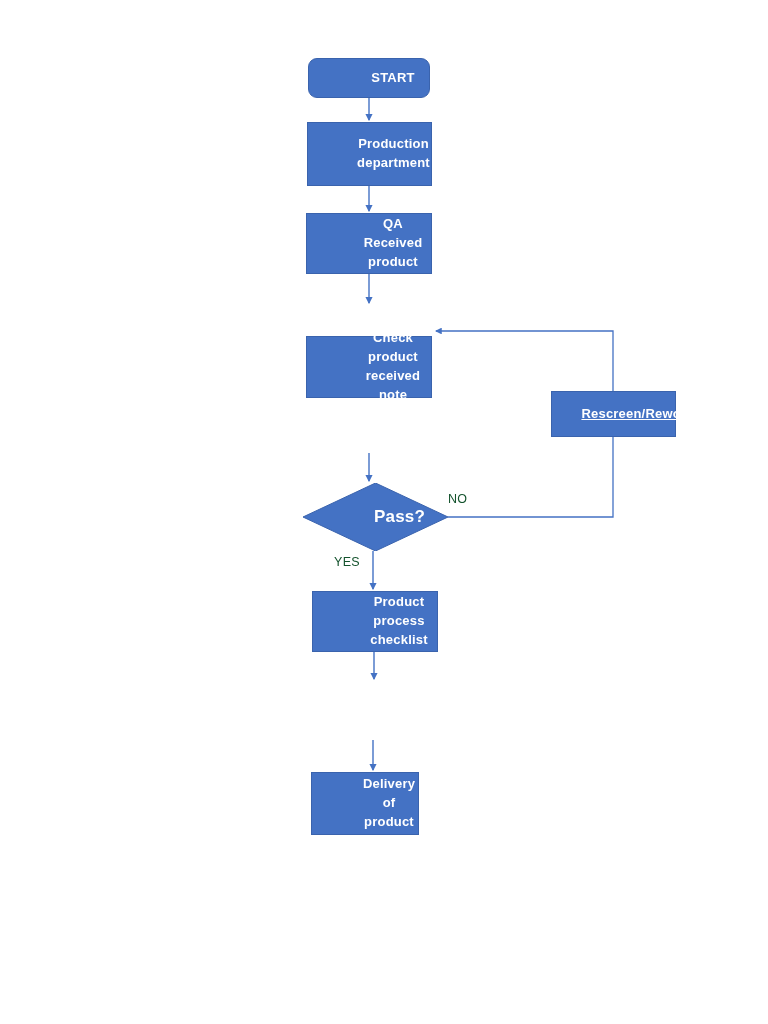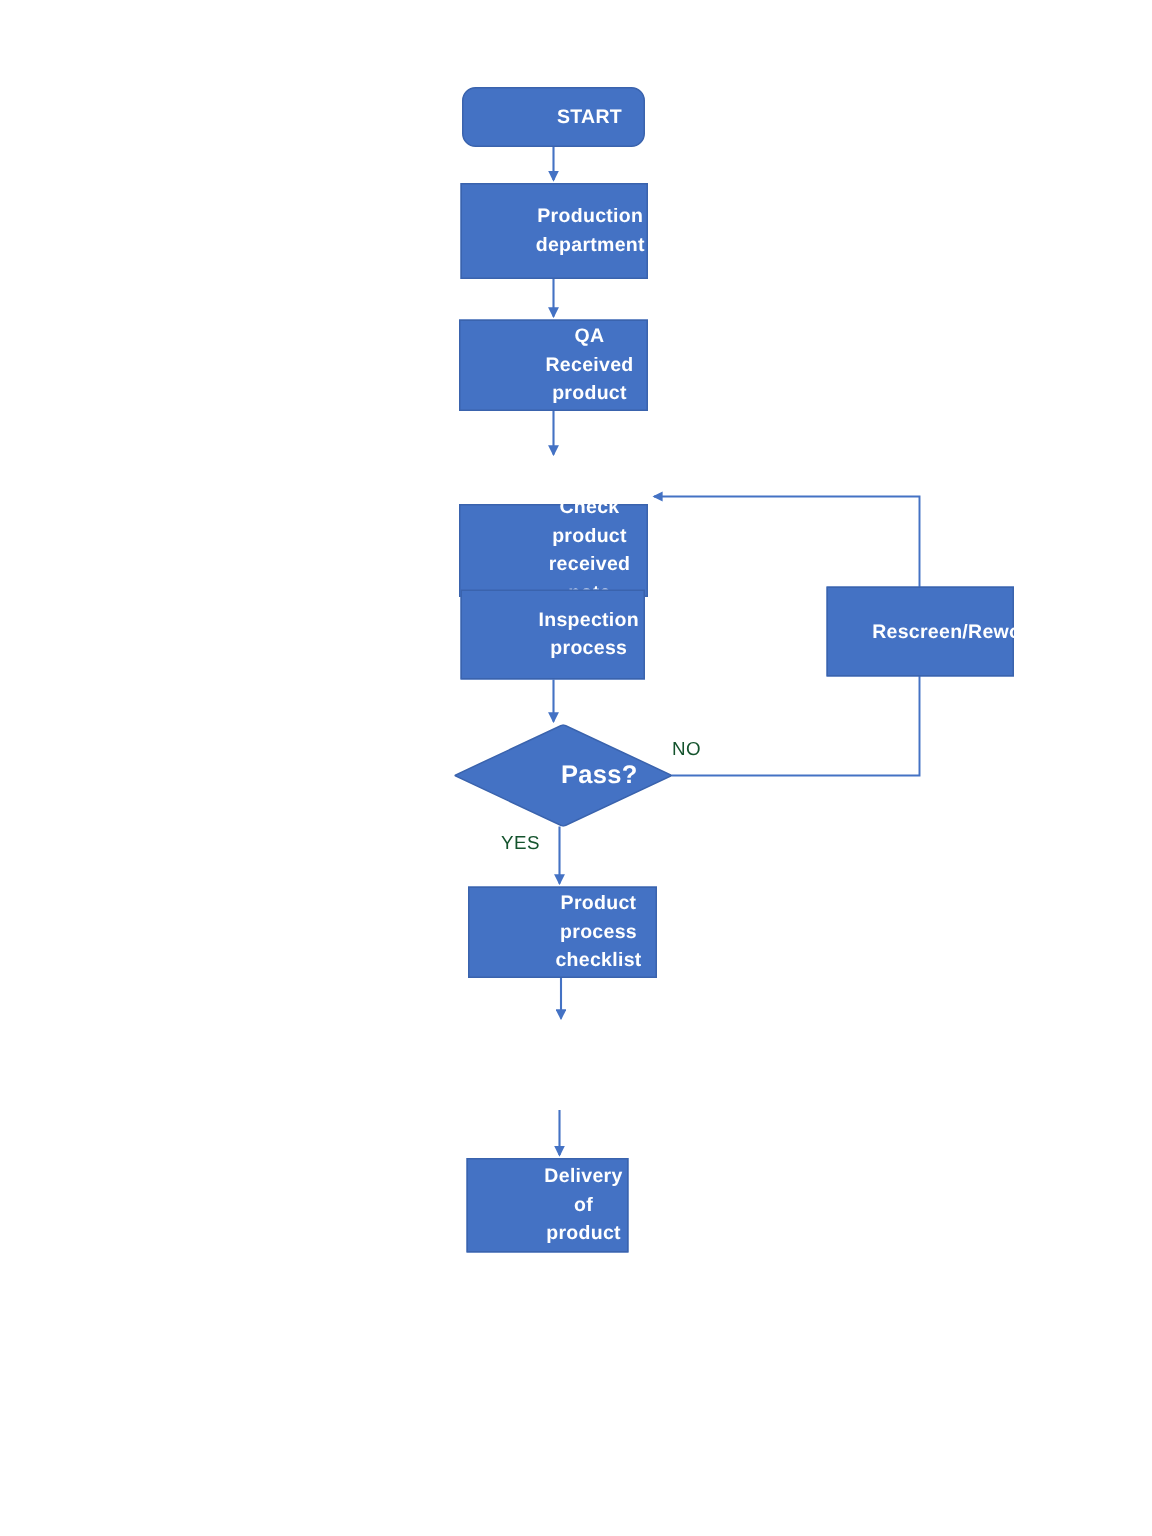--- a/index.html
+++ b/index.html
@@ -144,26 +144,22 @@
   <div class="node" style="left:306px; top:213px; width:126px; height:61px;">
     <span class="node-text">QA Received
 product</span>
   </div>
 
   <div class="node" style="left:306px; top:308px; width:126px; height:62px;margin-top:28px;">
     <span class="node-text">Check product
 received note</span>
   </div>
 
-  <div class="node" style="left:307px; top:393px; width:123px; height:60px;">
-    <span class="node-text">Inspection
-process</span>
-  </div>
 
-  <div class="node" style="left:551px; top:391px; width:125px; height:60px;">
+  <div class="node" style="left:551px; top:391px; width:125px; height:46px;text-decoration:underline;">
     <span class="node-text">Rescreen/Rework</span>
   </div>
 
   <div class="node diamond" style="left:303px; top:483px; width:145px; height:68px;">
     <svg class="diamond-shape" viewBox="0 0 145 68" preserveAspectRatio="none">
       <polygon points="72.5,0 145,34 72.5,68 0,34" fill="#4472c4" stroke="#3a63ad" stroke-width="1"></polygon>
     </svg>
     <span class="diamond-label">Pass?</span>
   </div>
 

